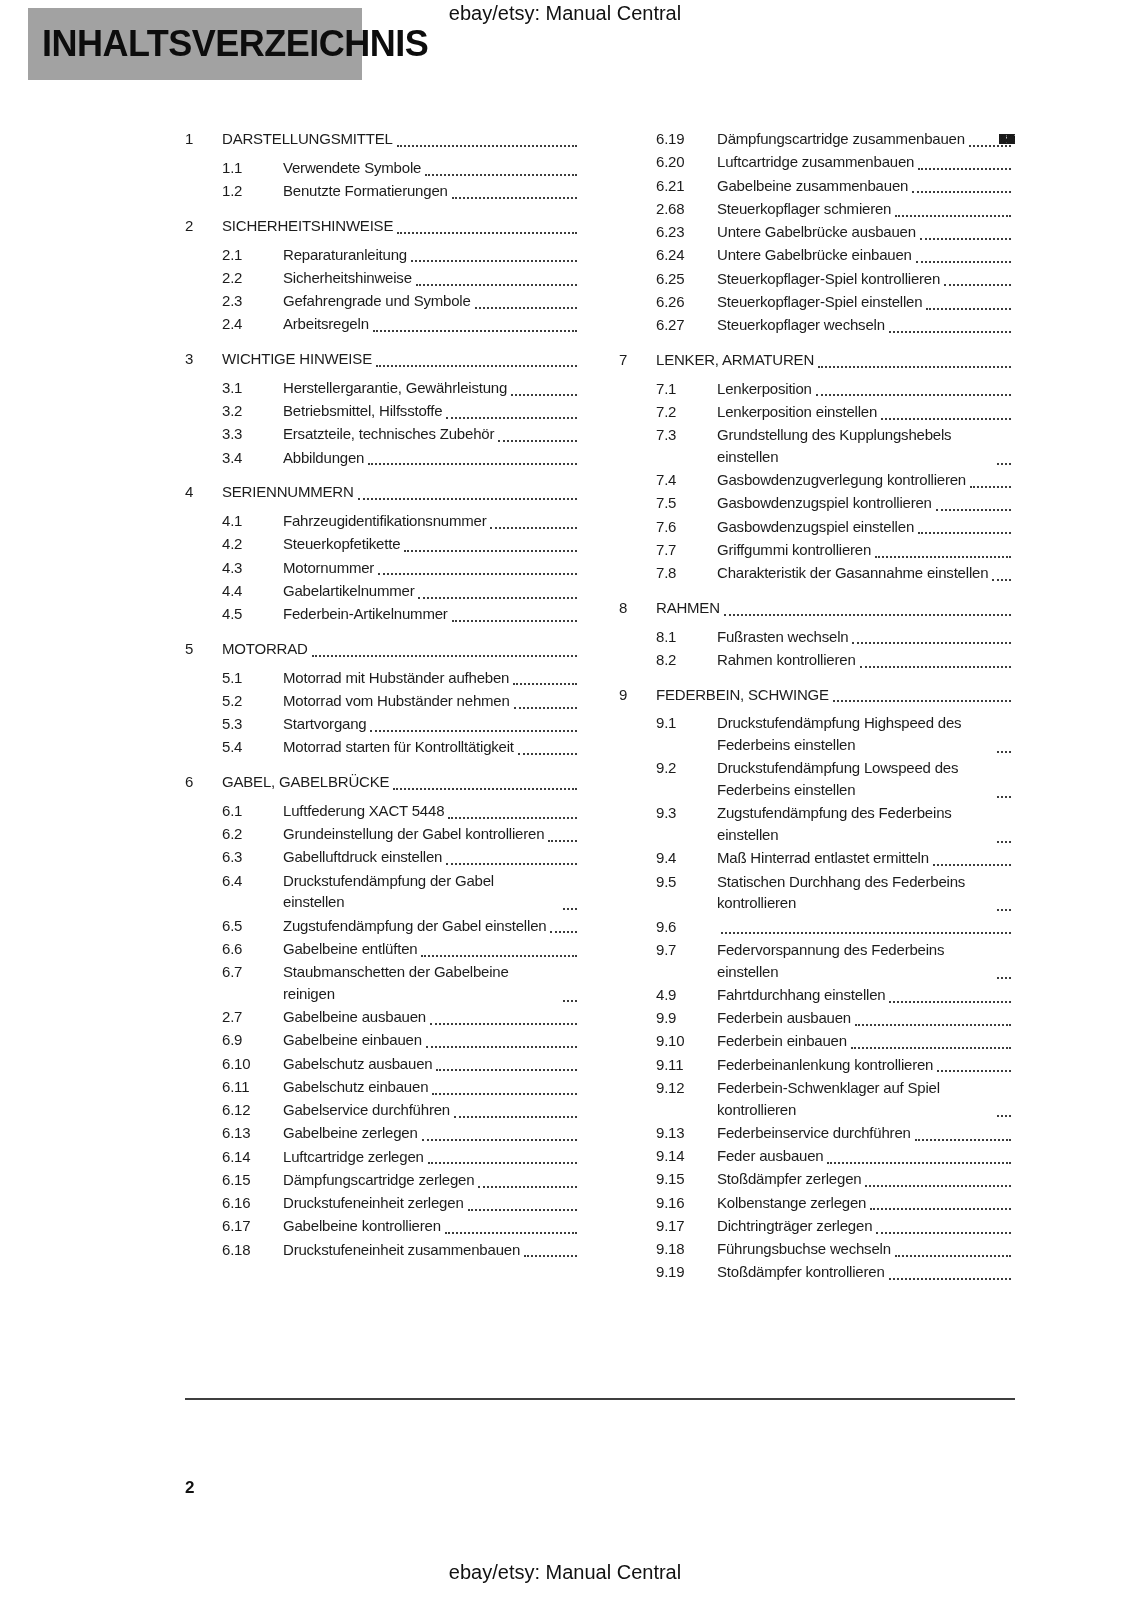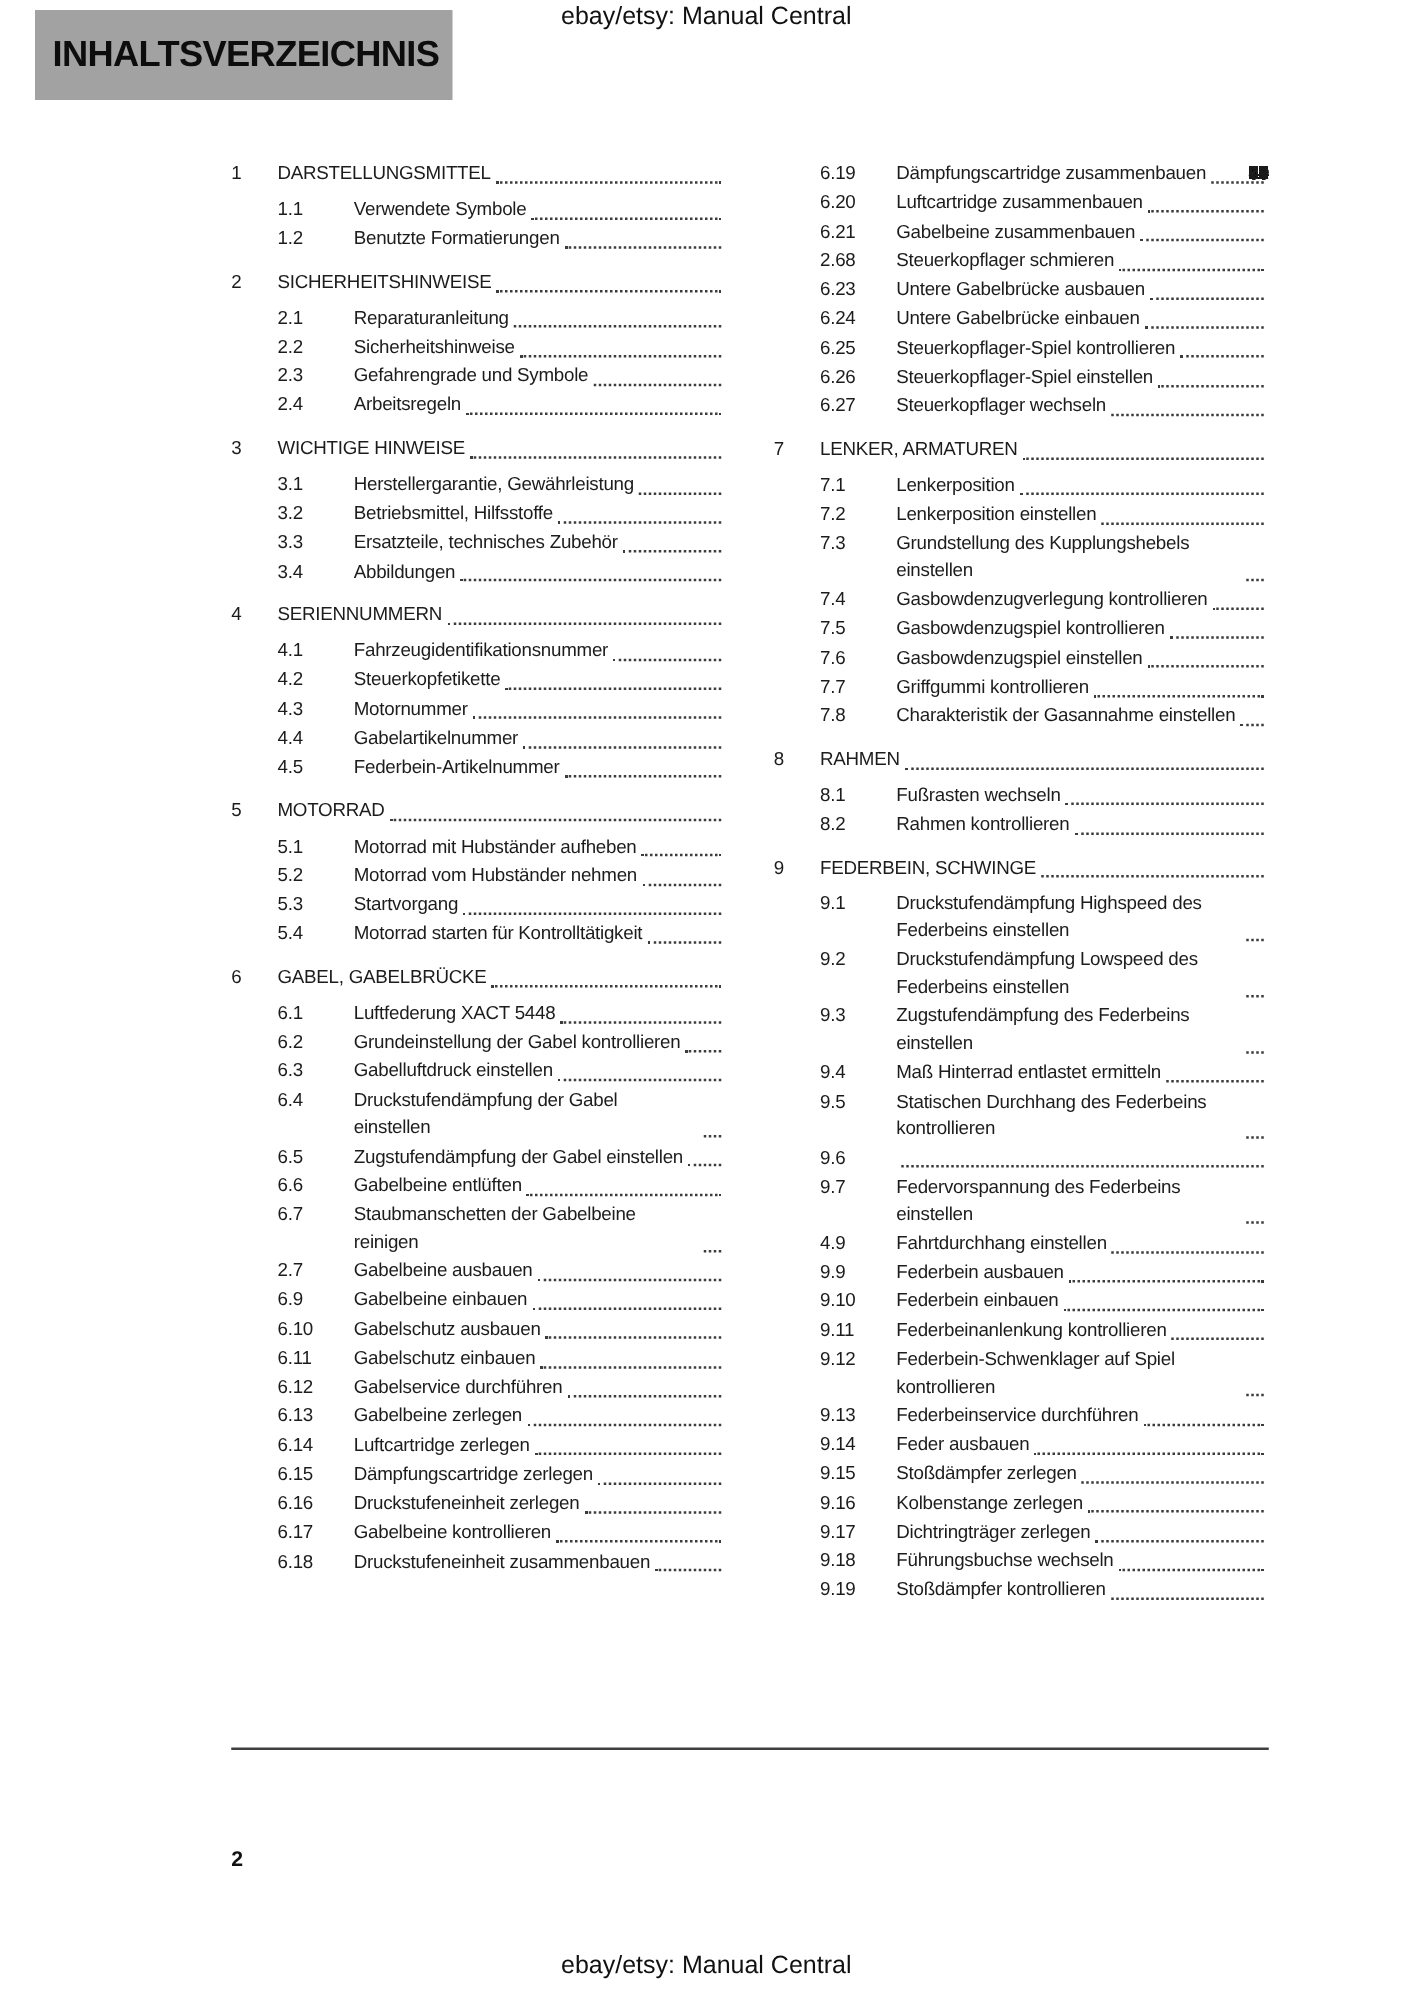--- a/index.html
+++ b/index.html
@@ -27,21 +27,21 @@
     position: absolute;
     left: 28px; top: 8px;
     width: 334px; height: 72px;
     background: #a2a2a2;
     display: flex;
     align-items: center;
     box-sizing: border-box;
     padding-left: 14px;
   }
   .title-box .title-text {
-    font-size: 29px;
+    font-size: 36px;
     font-weight: bold;
     letter-spacing: -0.5px;
     color: #0d0d0d;
   }
 
   .toc {
     position: absolute;
     left: 185px; top: 128px;
     width: 830px;
     display: flex;

